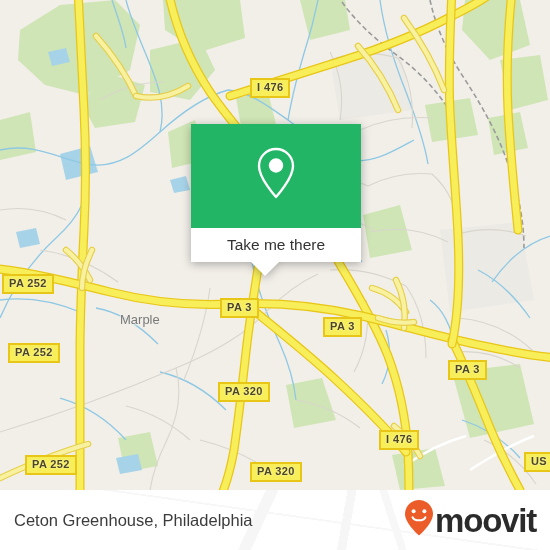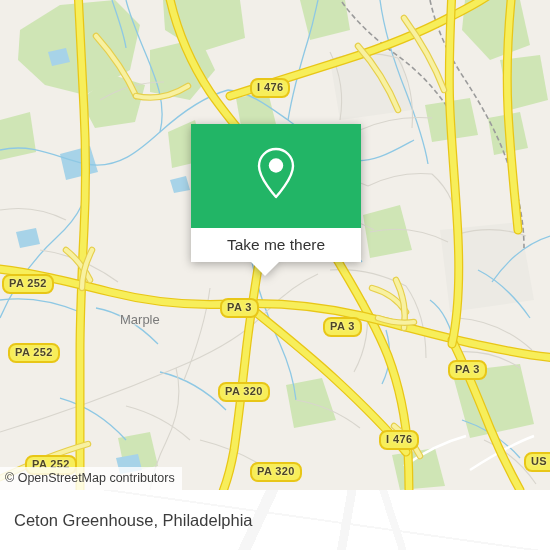--- a/index.html
+++ b/index.html
@@ -31,21 +31,21 @@
     overflow: hidden;
     background: #f2efe9;
   }
   #map-svg { display: block; }
 
   
   .shield {
     position: absolute;
     background: #f7ee5a;
     border: 2px solid #e8c617;
-    border-radius: 8px;
+    border-radius: 0;
     color: #4d4528;
     font-family: "Liberation Sans", sans-serif;
     font-weight: bold;
     font-size: 11px;
     line-height: 13px;
     padding: 1px 5px 2px 5px;
     letter-spacing: 0.4px;
     white-space: nowrap;
     box-sizing: border-box;
     text-shadow: 0 0 2px #fdfbd0;
@@ -337,21 +337,20 @@
     <div class="shield" style="left:8px;   top:343px;">PA 252</div>
     <div class="shield" style="left:448px; top:360px;">PA 3</div>
     <div class="shield" style="left:218px; top:382px;">PA 320</div>
     <div class="shield" style="left:379px; top:430px;">I 476</div>
     <div class="shield" style="left:524px; top:452px;">US 1</div>
     <div class="shield" style="left:25px;  top:455px;">PA 252</div>
     <div class="shield" style="left:250px; top:462px;">PA 320</div>
 
     <div class="place-label" style="left:120px; top:312px;">Marple</div>
 
-    <div id="attribution">© OpenStreetMap contributors</div>
 
     <div id="callout">
       <div id="callout-green">
         <span>
           <svg width="46" height="58" viewBox="0 0 46 58" xmlns="http://www.w3.org/2000/svg">
             <path d="M23 4 C13.6 4 6 11.6 6 21 C6 33.5 23 52 23 52 C23 52 40 33.5 40 21 C40 11.6 32.4 4 23 4 Z" fill="none" stroke="#ffffff" stroke-width="2.4" stroke-linejoin="round"></path>
             <circle cx="23" cy="20.5" r="7.2" fill="#ffffff"></circle>
           </svg>
         </span>
       </div>
@@ -359,15 +358,26 @@
         <span id="callout-label">Take me there</span>
       </div>
       <div id="callout-tail"></div>
     </div>
 
   </div>
 
   <div id="bottom-bar">
     <div id="venue-title">Ceton Greenhouse, Philadelphia</div>
 
+    <div id="brand">
+      <span>
+        <svg width="30" height="38" viewBox="0 0 30 38" xmlns="http://www.w3.org/2000/svg">
+          <path d="M15 1 C7.3 1 1 7.3 1 15 C1 24.5 15 36.5 15 36.5 C15 36.5 29 24.5 29 15 C29 7.3 22.7 1 15 1 Z" fill="#ec5c28"></path>
+          <circle cx="9.6" cy="12.2" r="2.0" fill="#ffffff"></circle>
+          <circle cx="20.4" cy="12.2" r="2.0" fill="#ffffff"></circle>
+          <path d="M8.6 18.2 C10.6 22.4 19.4 22.4 21.4 18.2" fill="none" stroke="#ffffff" stroke-width="2.0" stroke-linecap="round"></path>
+        </svg>
+      </span>
+      <span id="brand-word">moovit</span>
+    </div>
   </div>
 
 </div>
 
 </body></html>

